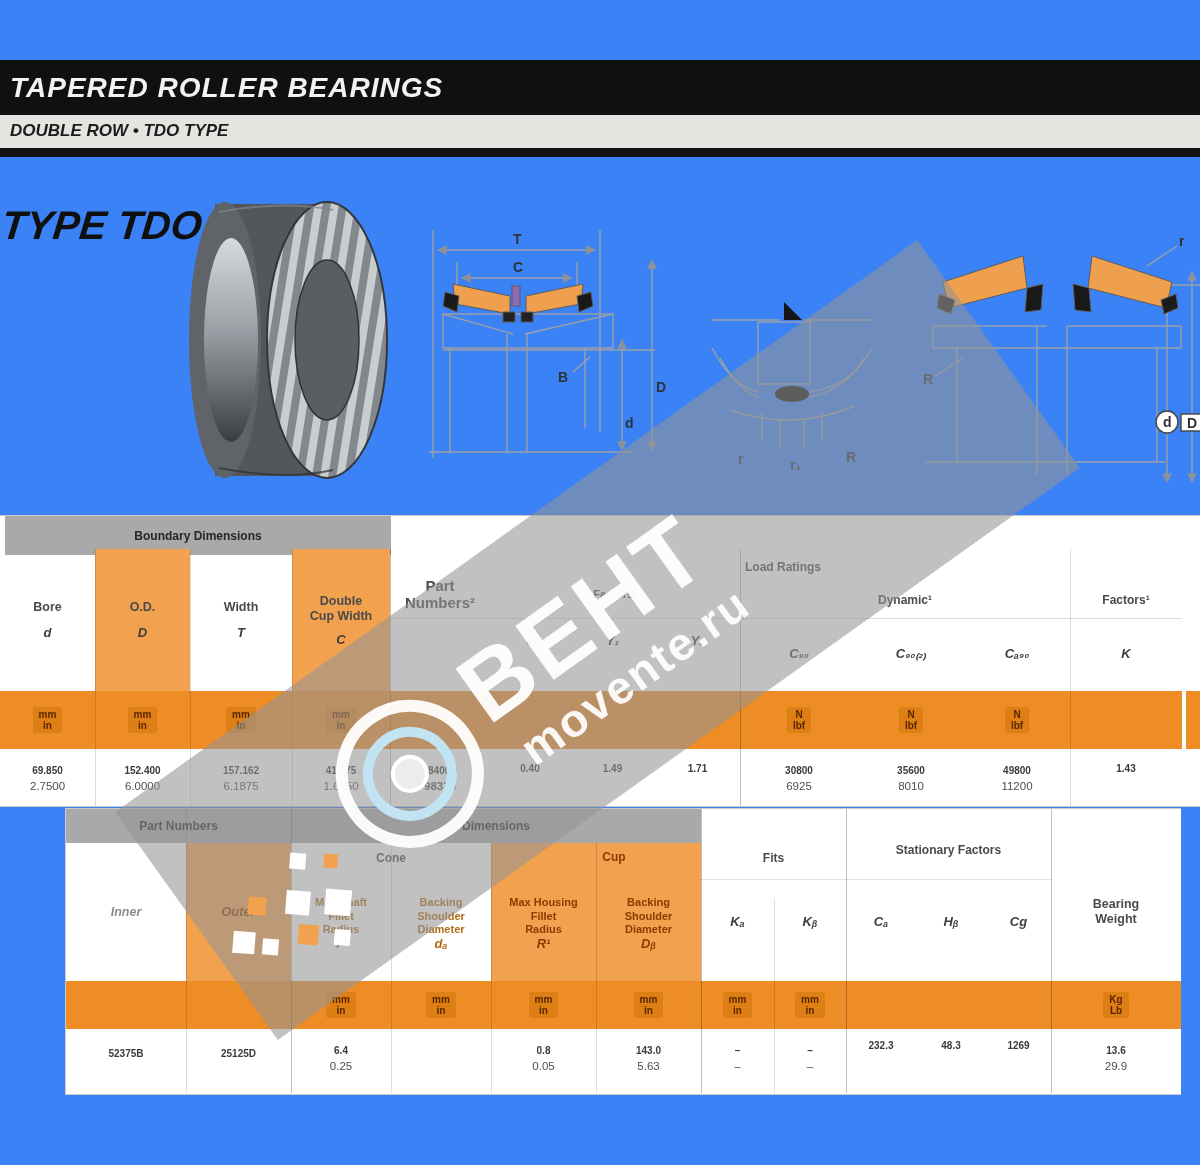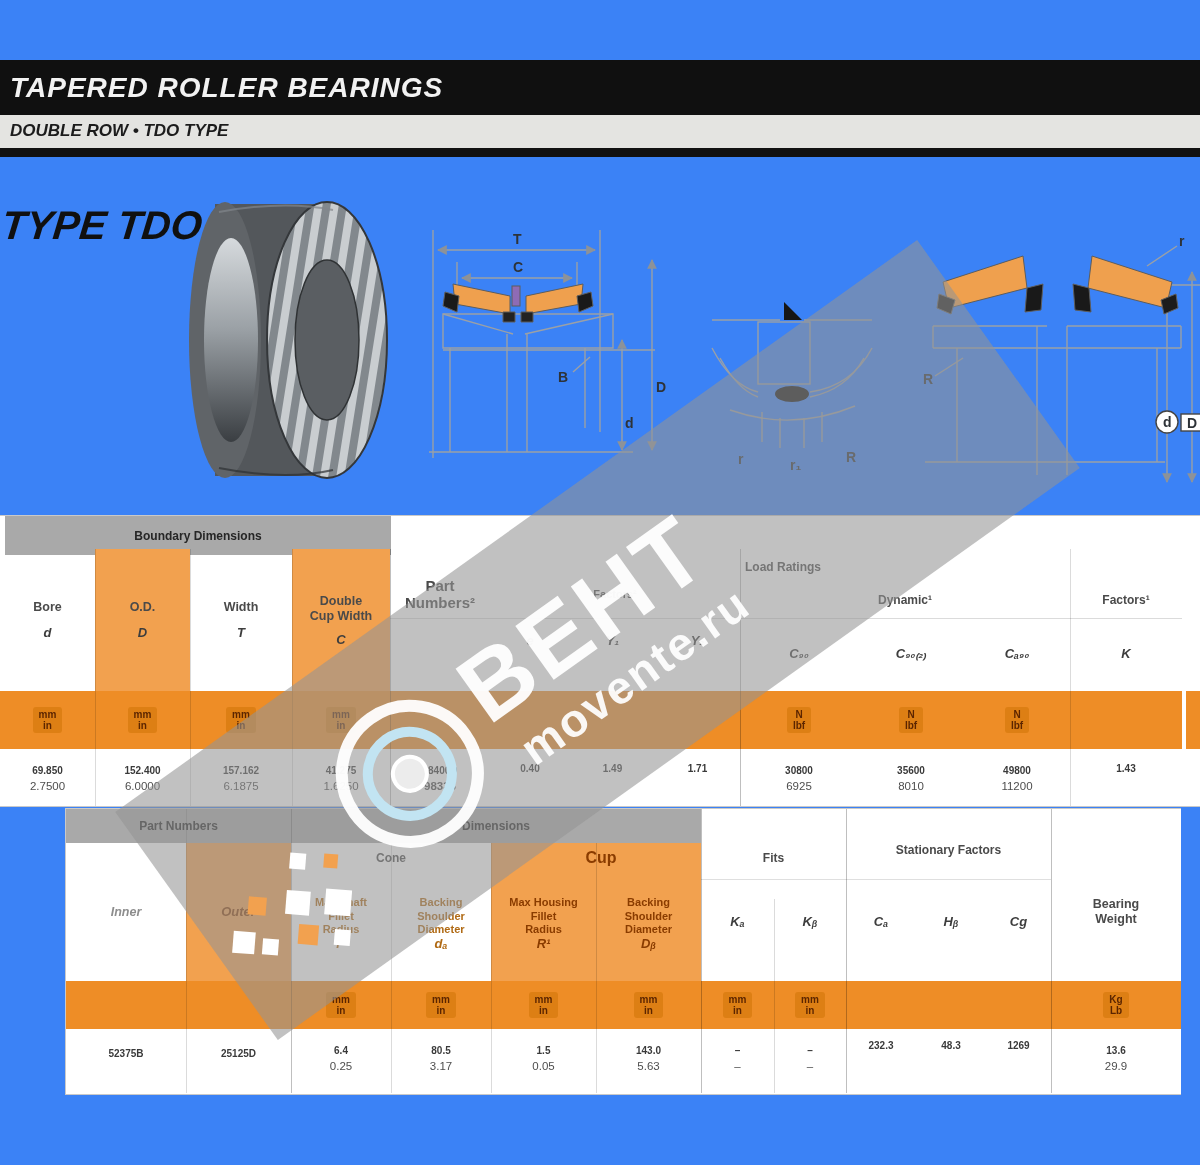--- a/index.html
+++ b/index.html
@@ -343,21 +343,21 @@
       <div>Radius</div>
       <div class="sym" style="color:#b06a14">r¹</div>
     </div>
     <div class="abs c col oh" style="left:325px;top:62px;width:100px;height:104px">
       <div>Backing</div>
       <div>Shoulder</div>
       <div>Diameter</div>
       <div class="sym" style="color:#b06a14">dₐ</div>
     </div>
 
-    <div class="abs c rh" style="left:430px;top:38px;width:210px;height:22px;font-size:16px">Cup</div>
+    <div class="abs c rh" style="left:443px;top:38px;width:210px;height:22px;font-size:12px">Cup</div>
     <div class="abs c col rh" style="left:425px;top:62px;width:105px;height:104px">
       <div>Max Housing</div>
       <div>Fillet</div>
       <div>Radius</div>
       <div class="sym" style="color:#8a3c00">R¹</div>
     </div>
     <div class="abs c col rh" style="left:530px;top:62px;width:105px;height:104px">
       <div>Backing</div>
       <div>Shoulder</div>
       <div>Diameter</div>
@@ -426,26 +426,22 @@
     <div class="abs c" style="left:0;top:220px;width:120px;height:50px">
       <div class="v1">52375B</div>
         </div>
     <div class="abs c" style="left:120px;top:220px;width:105px;height:50px">
       <div class="v1">25125D</div>
         </div>
     <div class="abs c col" style="left:225px;top:220px;width:100px;height:58px">
       <div class="v1">6.4</div>
           <div class="v2">0.25</div>
         </div>
-    <div class="abs c col" style="left:325px;top:220px;width:100px;height:58px">
-      <div class="v1">80.5</div>
-          <div class="v2">3.17</div>
-        </div>
     <div class="abs c col" style="left:425px;top:220px;width:105px;height:58px">
-      <div class="v1">1.5</div>
+      <div class="v1">0.8</div>
           <div class="v2">0.05</div>
         </div>
     <div class="abs c col" style="left:530px;top:220px;width:105px;height:58px">
       <div class="v1">143.0</div>
           <div class="v2">5.63</div>
         </div>
     <div class="abs c col" style="left:635px;top:220px;width:73px;height:58px">
       <div class="v1">–</div>
           <div class="v2">–</div>
         </div>

